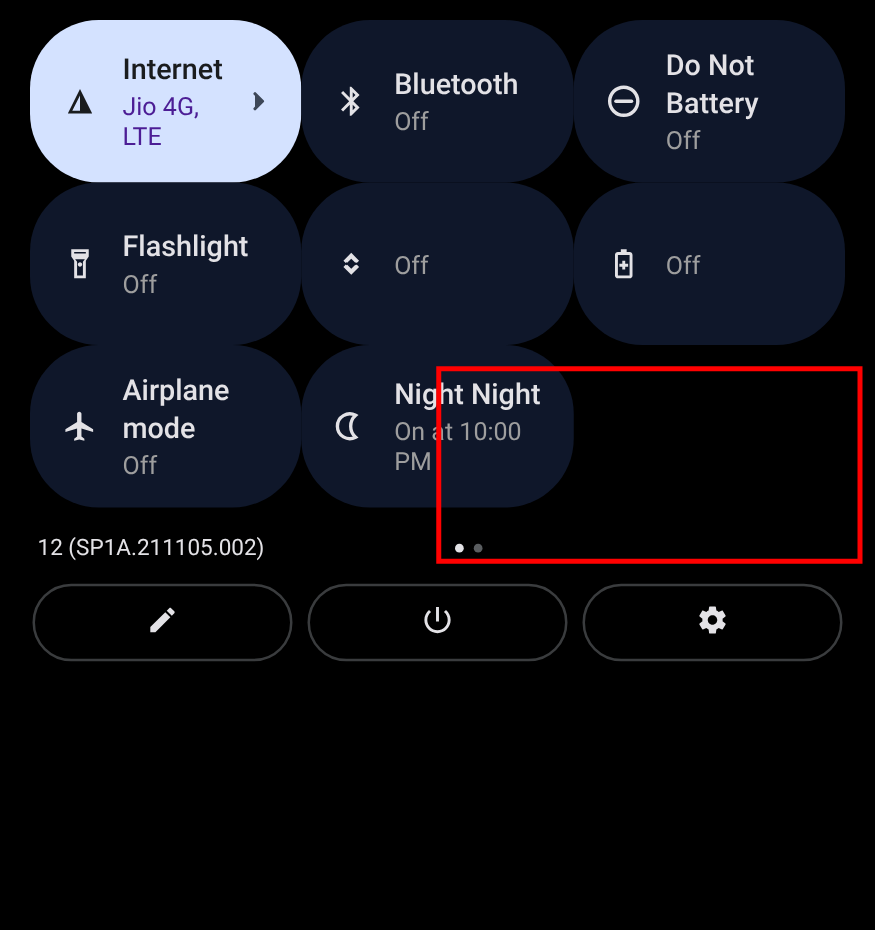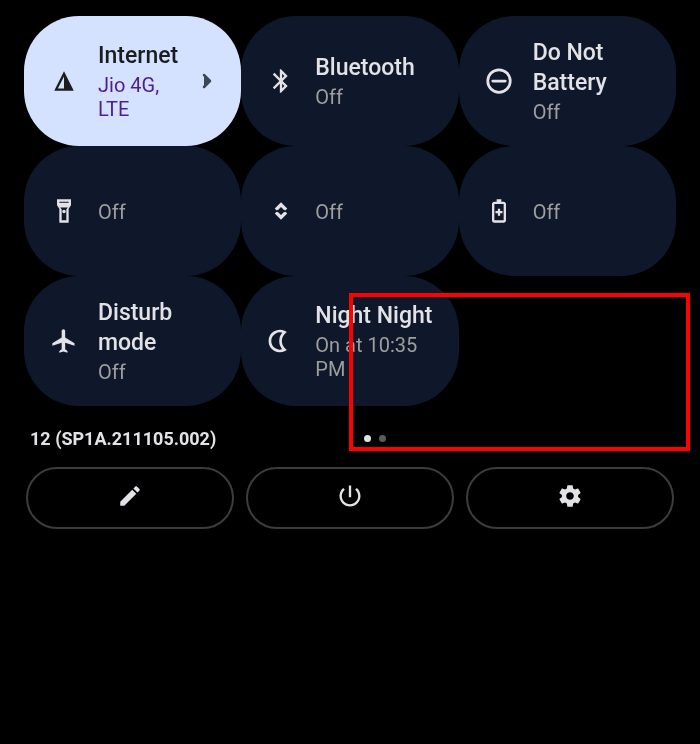--- a/index.html
+++ b/index.html
@@ -63,21 +63,20 @@
       width: 341px;
       height: 158px;
       pointer-events: none;
     }
     .footer-row {
       display: flex;
       align-items: center;
       margin-top: 22px;
       margin-bottom: 18px;
       padding: 0 6px;
-      font-weight: bold;
     }
     .build-text { color: #e3e2e6; font-size: 18px; flex: 1;}
     .page-dots {
       position:absolute;
       left:50%;
       transform:translateX(-50%);
       display: flex; gap: 8px; margin-left: 25px;
     }
     .dot { width: 7px; height: 7px; border-radius: 50%; background: #5a5d60; }
     .dot.active { background: #e3e2e6; }
@@ -146,20 +145,21 @@
     </div>
   </div>
 
   <div class="tile">
     <span class="tile-icon">
       <svg viewBox="0 0 24 24" width="28" height="28">
           <path fill="#e3e2e6" d="M6 2v5l2 3v12h8V10l2-3V2H6zm10 2v1H8V4h8zm-2 6.6V20h-4v-9.4L8.67 9H15.33L14 10.6zM12 14c0.83 0 1.5-0.67 1.5-1.5S12.83 11 12 11s-1.5 0.67-1.5 1.5S11.17 14 12 14z"></path>
         </svg>
     </span>
     <div class="tile-text">
+      <div class="tile-title">Flashlight</div>
       <div class="tile-subtitle">Off</div>
     </div>
   </div>
 
   <div class="tile">
     <span class="tile-icon">
       <svg viewBox="0 0 24 24" width="30" height="30">
           <path fill="#e3e2e6" d="M12 6l-4 4 1.4 1.4L12 8.8l2.6 2.6L16 10l-4-4zm0 12l4-4-1.4-1.4L12 15.2 9.4 12.6 8 14l4 4z"></path>
           <path fill="none" stroke="#e3e2e6" stroke-width="1.8" d="M4 12a8 8 0 0 1 14-5M20 12a8 8 0 0 1-14 5" opacity="0"></path>
           <path fill="#e3e2e6" d="M7.4 6.3C5.3 7.8 4 10.3 4 13h2c0-2.1 1-3.9 2.6-5.1L7.4 6.3zM16.6 17.7c2.1-1.5 3.4-4 3.4-6.7h-2c0 2.1-1 3.9-2.6 5.1l1.2 1.6z" opacity="0"></path>
@@ -184,37 +184,37 @@
     </div>
   </div>
 
   <div class="tile">
     <span class="tile-icon">
       <svg viewBox="0 0 24 24" width="28" height="28">
           <path fill="#e3e2e6" d="M21 16v-2l-8-5V3.5c0-.83-.67-1.5-1.5-1.5S10 2.67 10 3.5V9l-8 5v2l8-2.5V19l-2 1.5V22l3.5-1 3.5 1v-1.5L13 19v-5.5l8 2.5z"></path>
         </svg>
     </span>
     <div class="tile-text">
-      <div class="tile-title">Disturb mode</div>
+      <div class="tile-title">Airplane mode</div>
       <div class="tile-subtitle">Off</div>
     </div>
   </div>
 
   <div class="tile">
     <span class="tile-icon">
       <svg viewBox="0 0 24 24" width="28" height="28">
           <path fill="#e3e2e6" d="M9.5 2c-1.82 0-3.53.5-5 1.35 2.99 1.73 5 4.95 5 8.65s-2.01 6.92-5 8.65c1.47.85 3.18 1.35 5 1.35 5.52 0 10-4.48 10-10S15.02 2 9.5 2z" opacity="0"></path>
           <path fill="#e3e2e6" d="M14 4c.34 0 .68.02 1.01.07C13.1 6.23 12 9.05 12 12s1.1 5.77 3.01 7.93c-.33.05-.67.07-1.01.07-4.41 0-8-3.59-8-8s3.59-8 8-8m0-2C8.48 2 4 6.48 4 12s4.48 10 10 10c1.82 0 3.53-.5 5-1.35-2.99-1.73-5-4.95-5-8.65s2.01-6.92 5-8.65C17.53 2.5 15.82 2 14 2z" opacity="0"></path>
           <path fill="#e3e2e6" d="M12.43 2.3c-2.38-.59-4.68-.27-6.63.64 2.7 1.81 4.48 4.89 4.48 8.38s-1.78 6.57-4.48 8.38c1.95.91 4.25 1.23 6.63.64 4.83-1.2 7.87-6.08 6.67-10.91C18.1 5.22 15.67 3.1 12.43 2.3z" opacity="0"></path>
           <path fill="none" stroke="#e3e2e6" stroke-width="2.3" d="M15 4.5A8.5 8.5 0 1 0 15 19.5 10 10 0 0 1 15 4.5z"></path>
         </svg>
     </span>
     <div class="tile-text">
       <div class="tile-title">Night Night</div>
-      <div class="tile-subtitle">On at 10:35 PM</div>
+      <div class="tile-subtitle">On at 10:00 PM</div>
     </div>
   </div>
 
 </div>
 
 <div class="highlight"></div>
 
 <div class="footer-row">
   <div class="build-text">12 (SP1A.211105.002)</div>
   <div class="page-dots">

